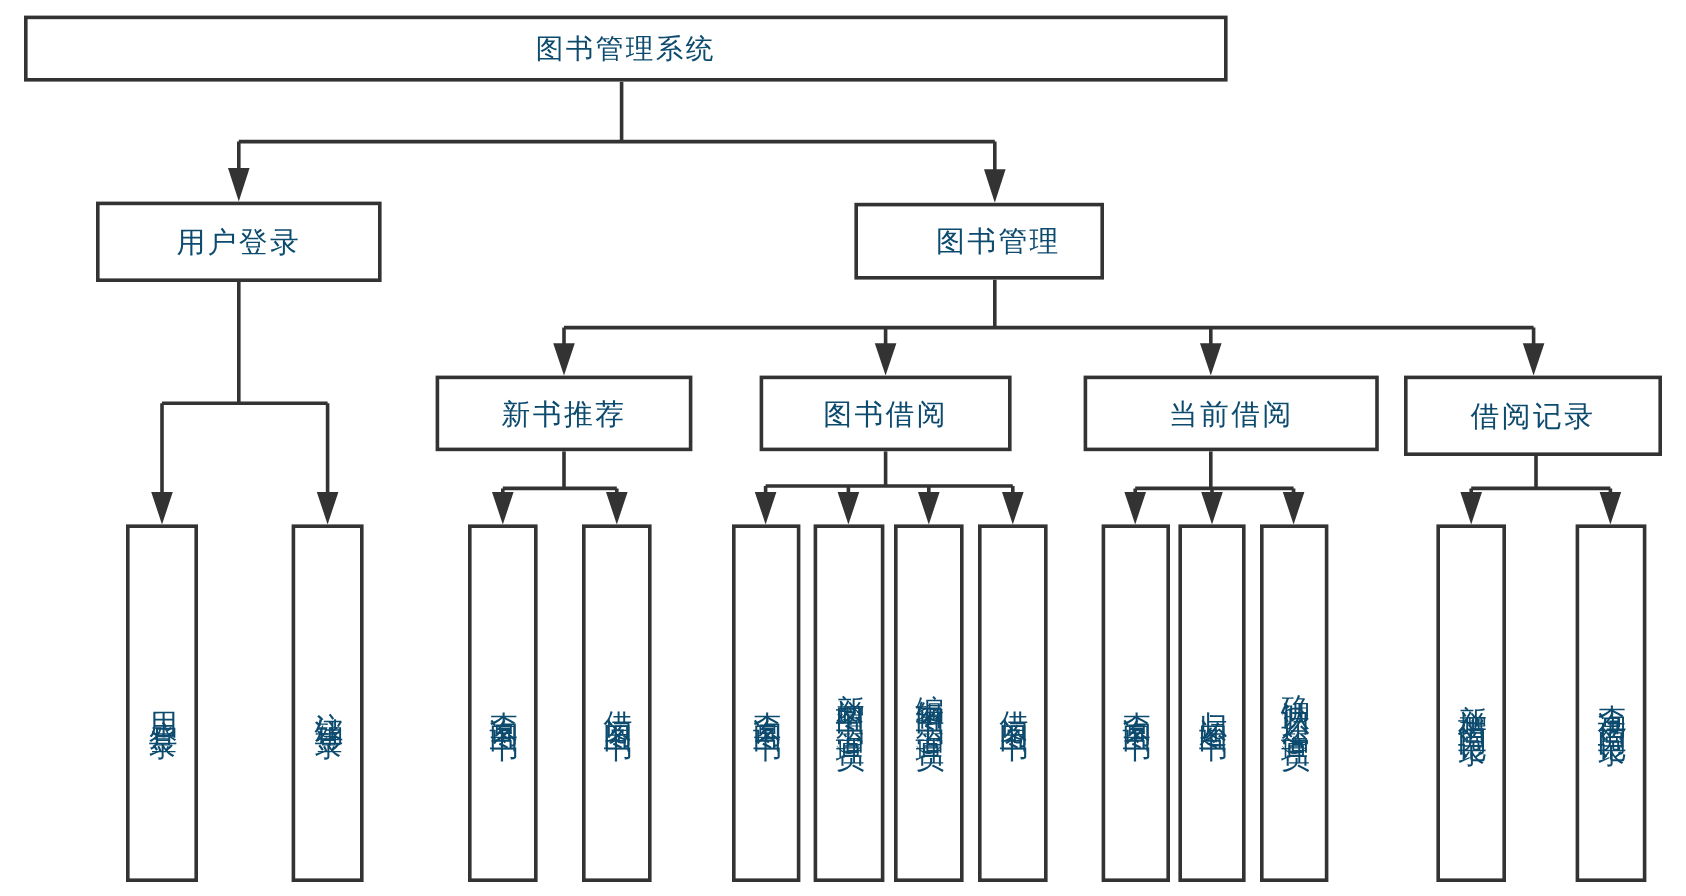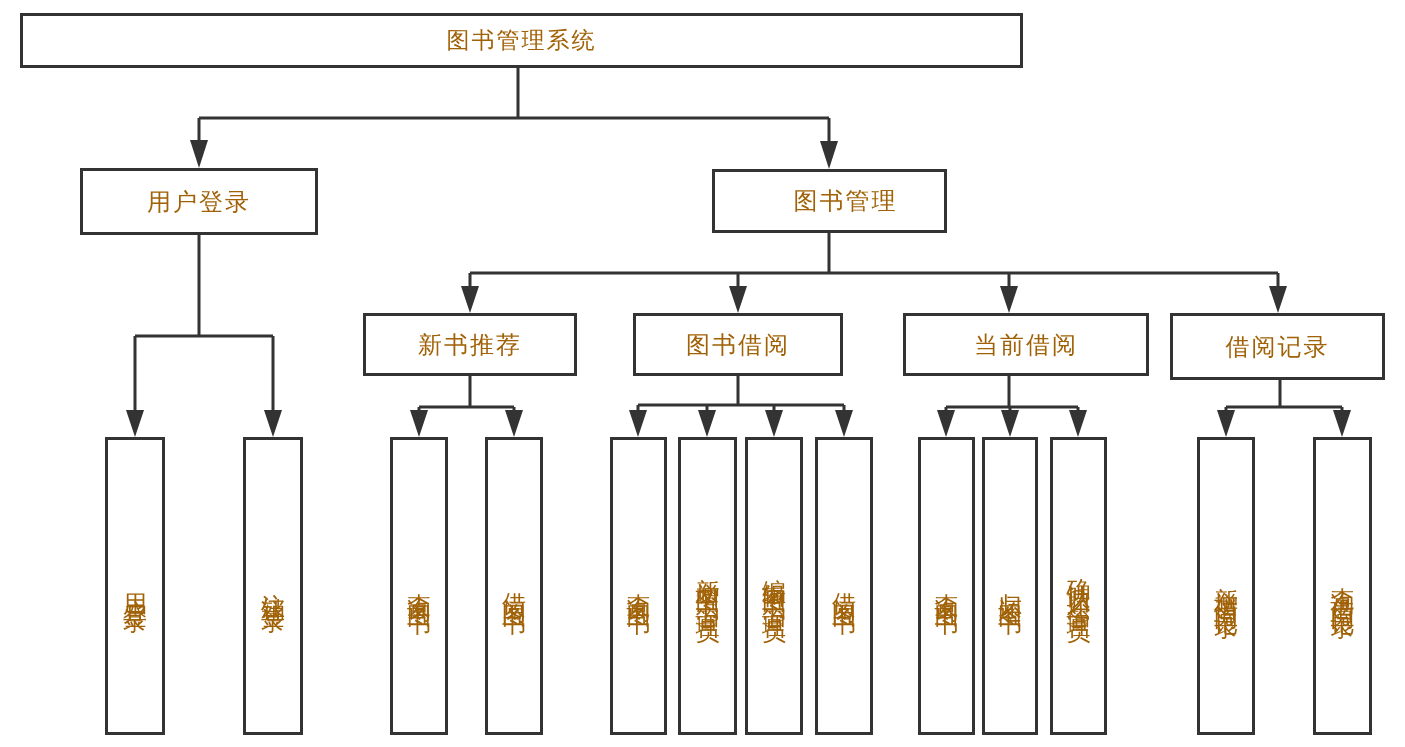--- a/index.html
+++ b/index.html
@@ -24,21 +24,21 @@
     z-index: 1;
   }
   .node {
     position: absolute;
     box-sizing: border-box;
     border: 3px solid #333333;
     background: #ffffff;
     display: flex;
     align-items: center;
     justify-content: center;
-    color: #a16207;
+    color: #0c4a6e;
     z-index: 2;
   }
   .node .hlabel {
     font-size: 24px;
     letter-spacing: 2px;
     white-space: nowrap;
   }
   .node.root .hlabel {
     font-size: 23px;
   }
@@ -121,21 +121,21 @@
     </g>
   </svg>
 
   <div class="node root" style="left:20px; top:13px; width:1003px; height:55px;">
     <span class="hlabel">图书管理系统</span>
   </div>
 
   <div class="node" style="left:80px; top:168px; width:238px; height:67px;">
     <span class="hlabel">用户登录</span>
   </div>
-  <div class="node" style="left:712px; top:169px; width:235px; height:64px;padding-left:32px;">
+  <div class="node" style="left:712px; top:169px; width:208px; height:64px;padding-left:32px;">
     <span class="hlabel">图书管理</span>
   </div>
 
   <div class="node" style="left:363px; top:313px; width:214px; height:63px;font-family:Liberation Serif, serif;">
     <span class="hlabel">新书推荐</span>
   </div>
   <div class="node" style="left:633px; top:313px; width:210px; height:63px;">
     <span class="hlabel">图书借阅</span>
   </div>
   <div class="node" style="left:903px; top:313px; width:246px; height:63px;">

